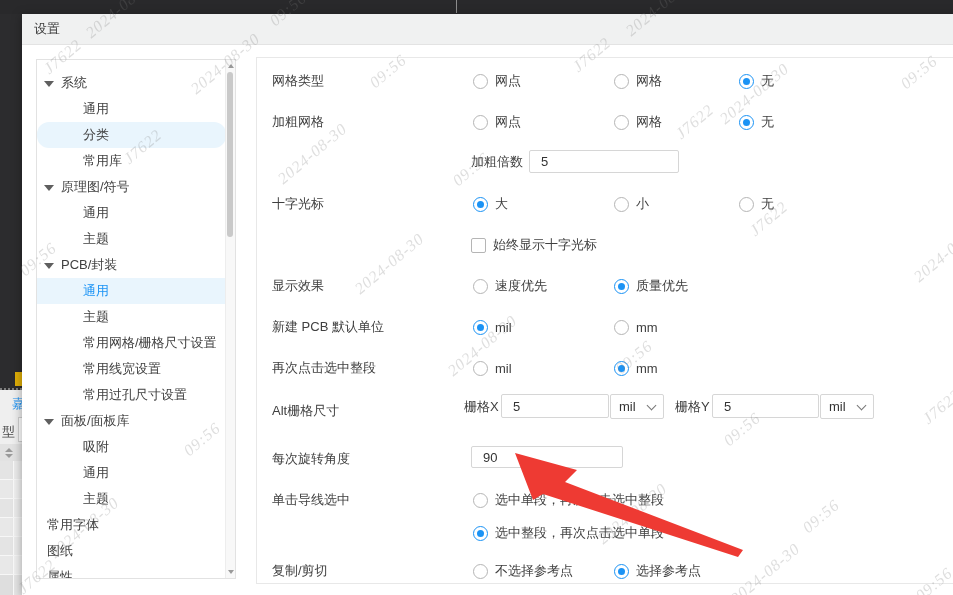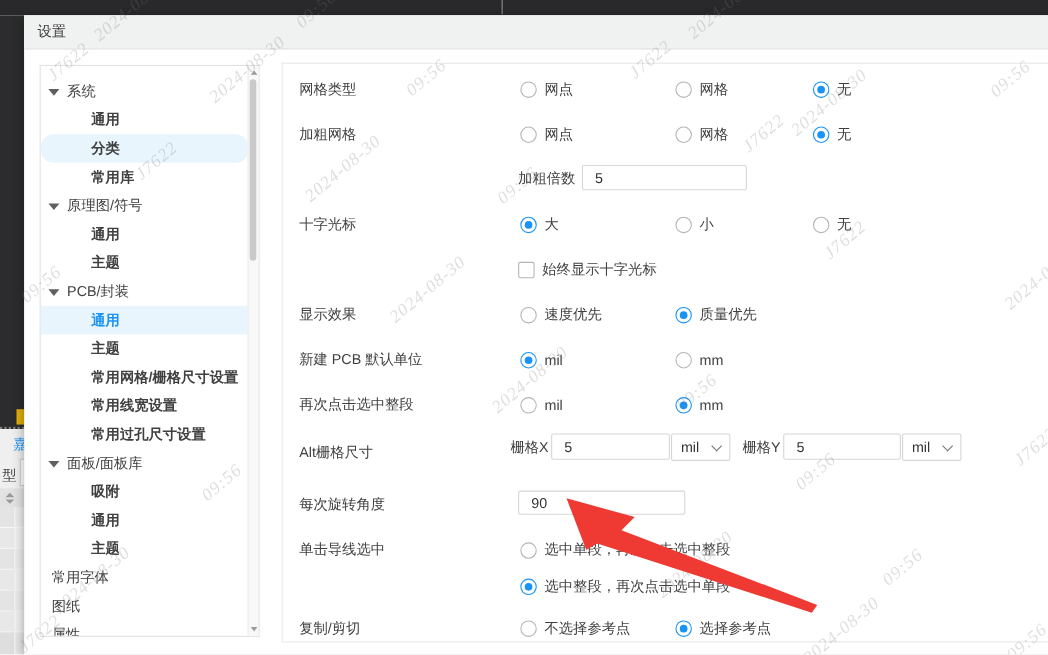--- a/index.html
+++ b/index.html
@@ -26,21 +26,21 @@
   
   .dialog{position:absolute;left:22px;top:14px;width:931px;height:581px;background:#fff;z-index:10;box-shadow:0 2px 10px rgba(0,0,0,.35);padding-left:47px;}
   .dlg-header{position:absolute;left:0;top:0;width:100%;height:30px;background:#f0f1f1;border-bottom:1px solid #e3e3e3;}
   .dlg-title{position:absolute;left:12px;top:0;line-height:30px;font-size:13px;color:#3c3c3c;}
 
   
   .tree-panel{position:absolute;left:14px;top:45px;width:198px;height:518px;border:1px solid #e2e2e2;background:#fff;overflow:hidden;}
   .tree-inner{position:absolute;left:0;top:10px;right:9px;}
   .tree-row{position:relative;height:26px;line-height:26px;font-size:13px;color:#404040;cursor:default;white-space:nowrap;}
   .tree-row.group{padding-left:24px;}
-  .tree-row.child{padding-left:46px;font-weight:bold;}
+  .tree-row.child{padding-left:46px;}
   .tree-row.leaf{padding-left:10px;}
   .tree-row.hl{background:#e9f5fd;border-radius:12px;}
   .tree-row.sel{background:#e9f5fd;color:#1b93f5;}
   .tri{position:absolute;left:7px;top:11px;width:0;height:0;border-left:5px solid transparent;border-right:5px solid transparent;border-top:6px solid #5f5f5f;}
   .tree-scrollbar{position:absolute;right:0;top:0;width:9px;height:100%;background:#f8f8f8;border-left:1px solid #ededed;}
   .sb-arrow{position:absolute;left:2px;width:0;height:0;border-left:3px solid transparent;border-right:3px solid transparent;}
   .sb-up{top:4px;border-bottom:4px solid #9a9a9a;}
   .sb-dn{bottom:4px;border-top:4px solid #9a9a9a;}
   .sb-thumb{position:absolute;left:1px;top:12px;width:6px;height:165px;background:#c9c9c9;border-radius:3px;}
 

